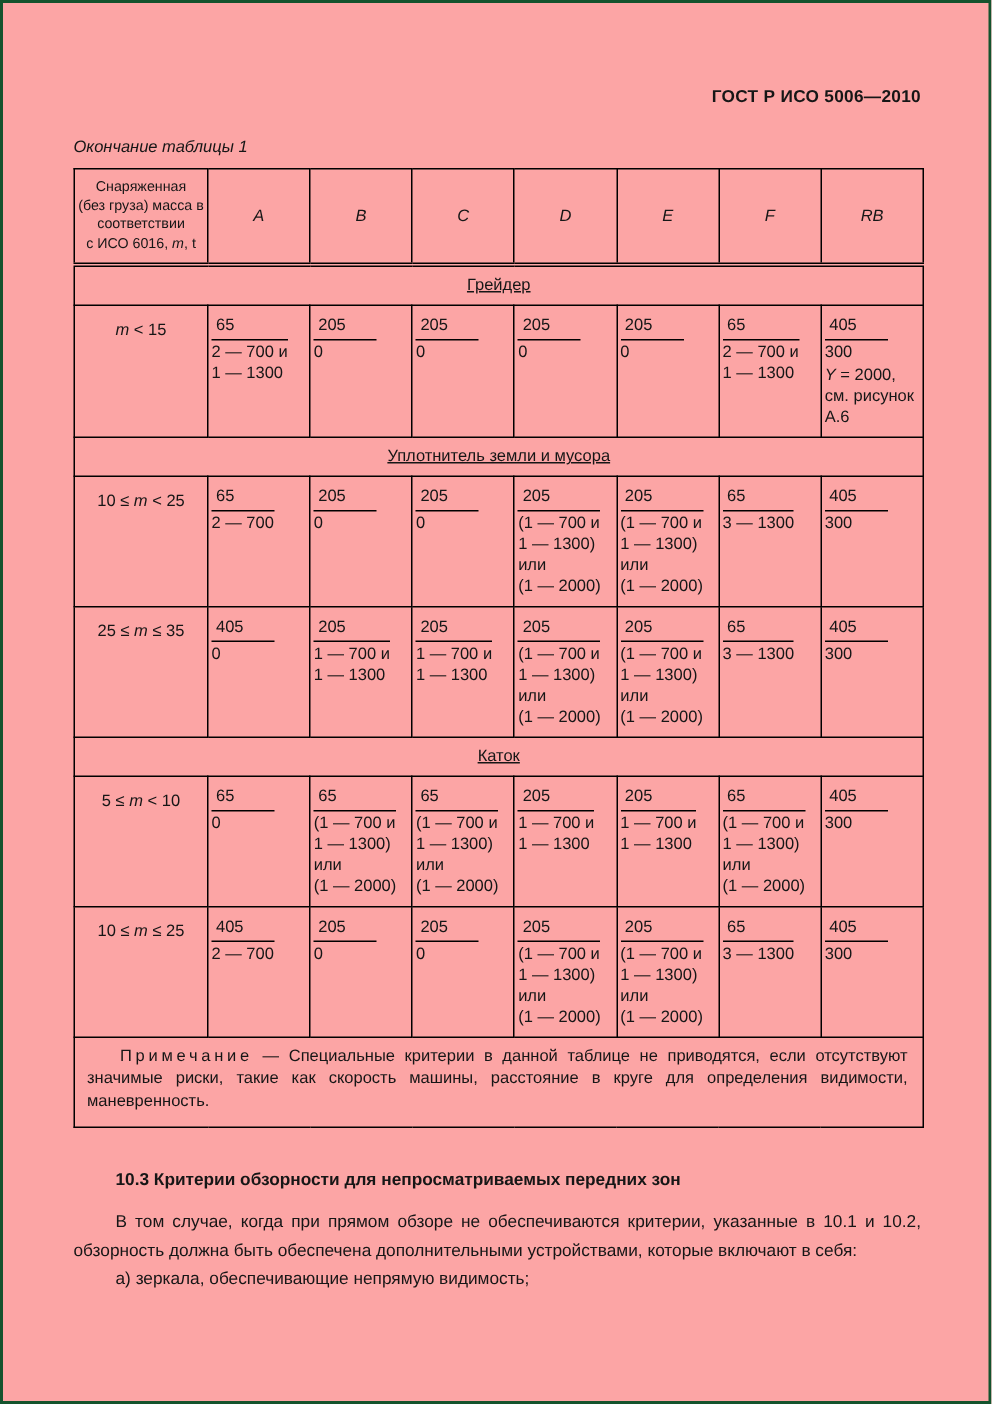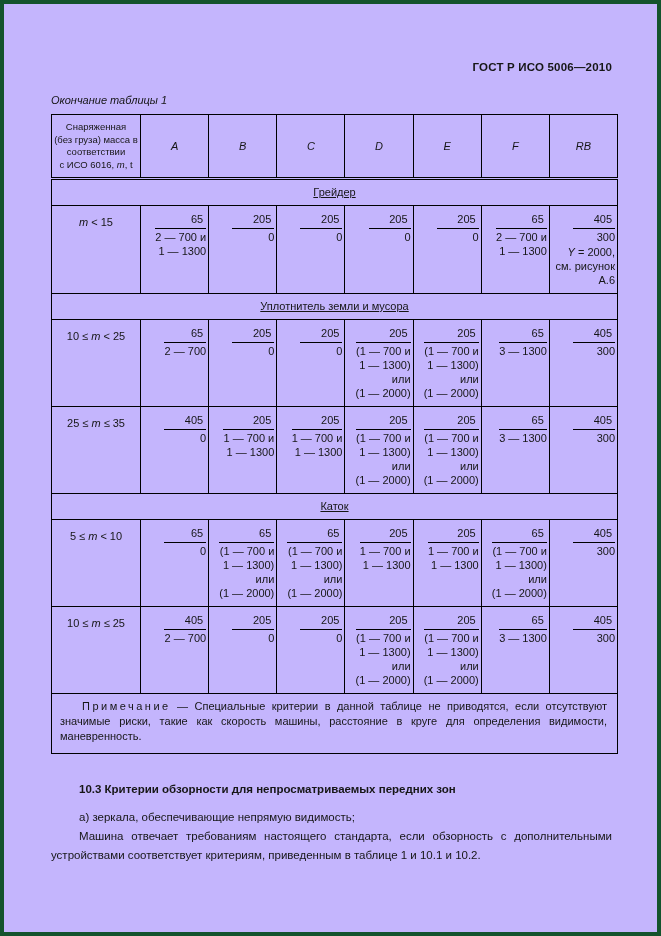--- a/index.html
+++ b/index.html
@@ -4,23 +4,23 @@
 <style>
   * { margin:0; padding:0; box-sizing:border-box; }
   html, body { background:#ffffff; }
   body {
     width:661px; height:936px;
     font-family:"Liberation Sans","DejaVu Sans",sans-serif;
     color:#161616; position:relative;
   }
   .page {
     position:absolute; inset:0;
-    border:4px solid #14532d;
+    border:2px solid #14532d;
     padding:57px 45px 0 47px;
-    background:#c4b5fd;
+    background:#fca5a5;
   }
   .doc-header {
     text-align:right; font-weight:bold; font-size:11.5px; letter-spacing:.2px;
   }
   .table-caption {
     font-style:italic; font-size:11px; margin-top:21px; margin-bottom:8px;
   }
   table.criteria {
     border-collapse:collapse; width:567px; table-layout:fixed;
     font-size:11px; line-height:14px;
@@ -31,21 +31,21 @@
   table.criteria thead th { border-bottom:3px double #000; font-weight:normal; }
   .mass-header {
     font-size:9.5px; line-height:12.5px; text-align:center; vertical-align:middle;
     padding:6px 2px;
   }
   .col-letter {
     font-style:italic; text-align:center; vertical-align:middle; font-size:11px;
   }
   .section-row td { text-align:center; padding:5px 0 6px;text-decoration:underline; }
   .mass-cell { text-align:center; vertical-align:top; padding-top:9px; }
-  .val-cell { text-align:right; vertical-align:top; padding:6px 2px 6px; }
+  .val-cell { text-align:left; vertical-align:top; padding:6px 2px 6px; }
   .frac { display:inline-block; }
   .frac .fnum { display:block; border-bottom:1px solid #000; padding:0 3px 2px; min-width:42px; }
   .frac .fden { display:block; padding-top:1px; }
   .cell-extra { margin-top:1px; }
   .note-cell { padding:5px 10px 9px 8px; }
   .note-cell p { font-size:11px; line-height:15px; text-align:justify; text-indent:22px; }
   .note-label { letter-spacing:2.5px; }
   .section-heading {
     font-weight:bold; font-size:11.5px; margin-top:29px; padding-left:28px;
   }
@@ -148,17 +148,17 @@
           <td class="note-cell" colspan="8">
             <p><span class="note-label">Примечание</span> — Специальные критерии в данной таблице не приводятся, если отсутствуют значимые риски, такие как скорость машины, расстояние в круге для определения видимости, маневренность.</p>
           </td>
         </tr>
       </tbody>
   </table>
 
   <div class="section-heading">10.3 Критерии обзорности для непросматриваемых передних зон</div>
 
   <div class="body-text">
+    <p>В том случае, когда при прямом обзоре не обеспечиваются критерии, указанные в 10.1 и 10.2, обзорность должна быть обеспечена дополнительными устройствами, которые включают в себя:</p>
     <p class="list-item">a) зеркала, обеспечивающие непрямую видимость;</p>
-    <p>Машина отвечает требованиям настоящего стандарта, если обзорность с дополнительными устройствами соответствует критериям, приведенным в таблице 1 и 10.1 и 10.2.</p>
   </div>
 
 </div>
 
 </body></html>

